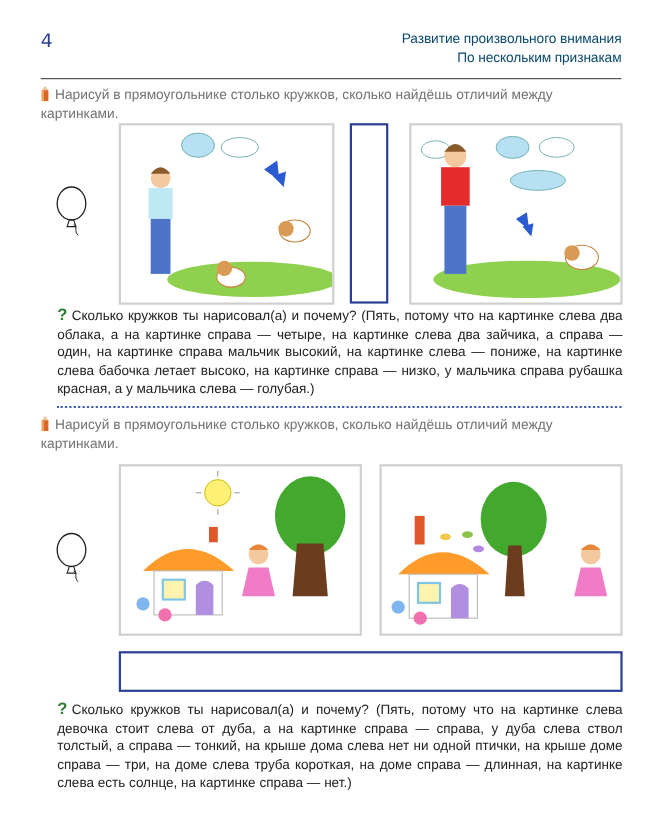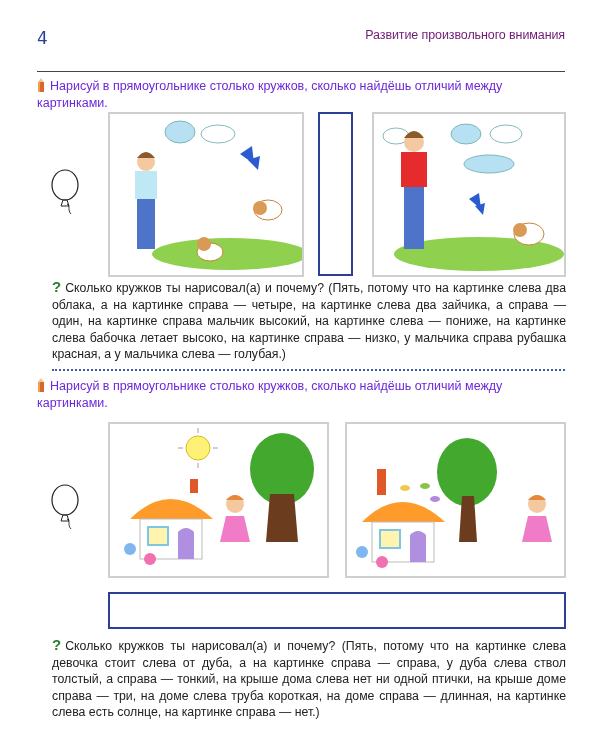--- a/index.html
+++ b/index.html
@@ -1,40 +1,41 @@
 <!DOCTYPE html>
 <html><head>
 <meta charset="utf-8">
 <style>
   html, body { margin: 0; padding: 0; background: #ffffff; }
   body { width: 600px; height: 750px; position: relative; overflow: hidden;
          font-family: "DejaVu Sans", "Liberation Sans", sans-serif; color: #1a1a1a; }
   .abs { position: absolute; }
   .page-number { left: 37px; top: 28px; font-size: 17px; color: #2b3f9a; }
-  .header-right { right: 35px; top: 27px; text-align: right; font-size: 12.5px; line-height: 17px; color: #701a75;
+  .header-right { right: 35px; top: 27px; text-align: right; font-size: 12.5px; line-height: 17px; color: #0c4a6e;
                   font-family: "Liberation Sans", sans-serif; letter-spacing: -0.1px; }
   .header-rule { left: 37px; top: 71px; width: 528px; height: 0; border-top: 1.5px solid #444; }
-  .instruction { left: 37px; width: 528px; font-size: 12.5px; line-height: 17px; color: #6d28d9;
+  .instruction { left: 37px; width: 528px; font-size: 12.5px; line-height: 17px; color: #737373;
                  font-family: "Liberation Sans", sans-serif; }
   .pencil { display: inline-block; width: 8px; height: 14px; vertical-align: -2px; margin-right: 5px; }
   .qmark { color: #2e7d32; font-weight: bold; font-size: 15px; margin-right: 4px; }
   .answer { left: 52px; width: 514px; font-size: 12.3px; line-height: 16.5px; text-align: justify; color: #222;
             font-family: "Liberation Sans", sans-serif; }
   .answer .it { }
   .frame { border: 2px solid #cfcfcf; background: #fff; box-sizing: border-box; overflow: hidden; }
   .bluebox { border: 2px solid #2a3f95; box-sizing: border-box; background: #fff; }
   .dotted { left: 52px; top: 369px; width: 513px; border-top: 2px dotted #3d5bb0; }
   svg { display: block; }
 </style>
 </head>
 <body>
 
 <div class="abs page-number">4</div>
 <div class="abs header-right">
   <div>Развитие произвольного внимания</div>
+  <div>По нескольким признакам</div>
 </div>
 <div class="abs header-rule"></div>
 
 <div class="abs instruction" style="top:78px;">
   <span class="pencil">
     <svg width="8" height="14" viewBox="0 0 8 14">
         <polygon points="4,0 7,4 1,4" fill="#e8c9a0"></polygon>
         <rect x="1" y="4" width="6" height="10" fill="#d9662a"></rect>
         <rect x="1" y="4" width="2" height="10" fill="#f0a050"></rect>
       </svg>

